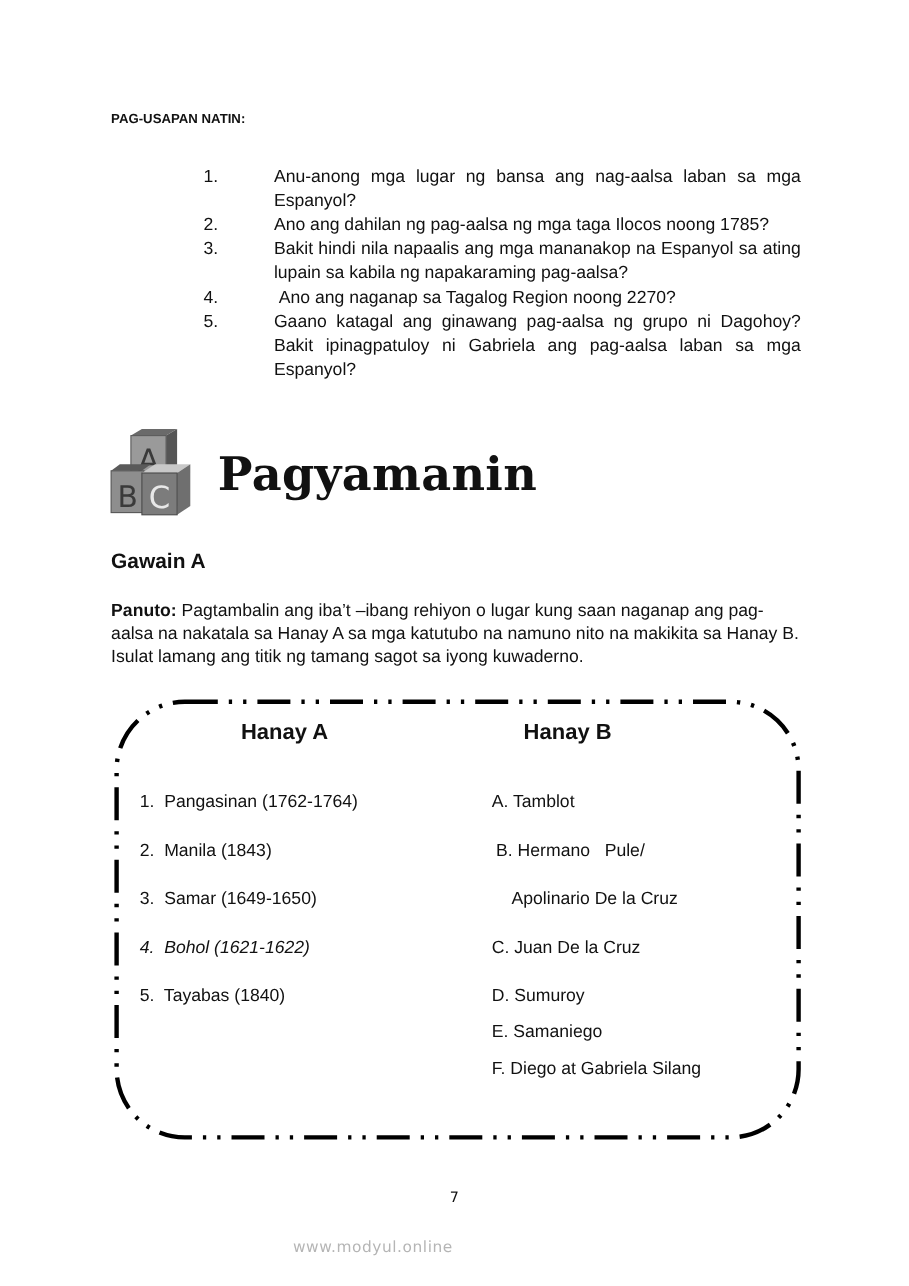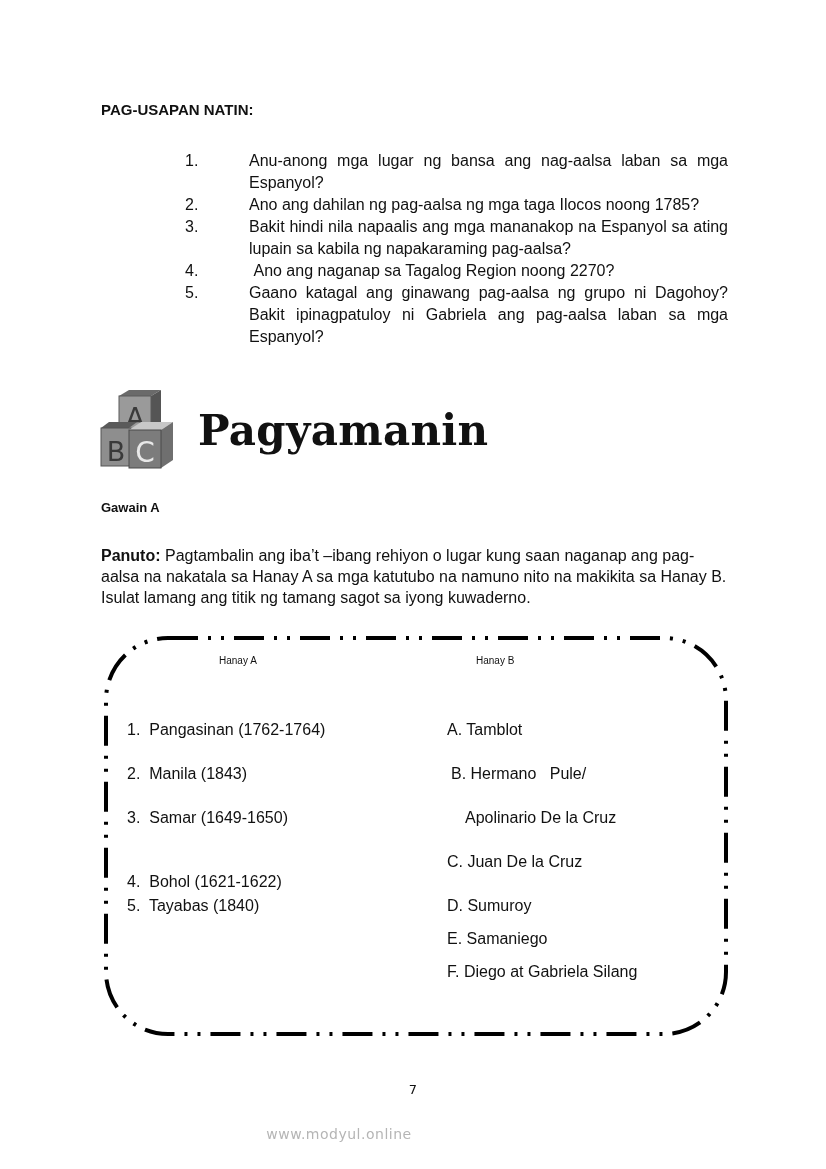--- a/index.html
+++ b/index.html
@@ -1,31 +1,31 @@
 <!DOCTYPE html>
 <html><head>
 <meta charset="utf-8">
 <style>
   html, body { margin: 0; padding: 0; background: #ffffff; }
   body { width: 826px; height: 1169px; position: relative; overflow: hidden;
          font-family: "Liberation Sans", sans-serif; color: #111; }
   .abs { position: absolute; }
-  .section-heading { left: 101px; top: 101px; font-size: 15px; font-weight: bold; }
+  .section-heading { left: 101px; top: 101px; font-size: 12px; font-weight: bold; }
   .q-list { left: 185px; top: 150px; width: 543px; font-size: 16px; line-height: 22px; }
   .q-item { display: flex; margin: 0; }
   .q-num { width: 24px; flex: none; }
   .q-text { flex: 1; text-align: justify; text-align-last: left; margin-left: 40px; }
   .pagyamanin-icon { left: 99px; top: 388px; width: 80px; height: 82px; }
   .pagyamanin-title { left: 198px; top: 396px; font-family: "DejaVu Serif", serif;
                       font-size: 42px; font-weight: bold; letter-spacing: 0.3px; margin-top: 10px; }
-  .gawain-title { left: 101px; top: 500px; font-size: 13px; font-weight: bold; }
+  .gawain-title { left: 101px; top: 500px; font-size: 19px; font-weight: bold; }
   .panuto { left: 101px; top: 545px; width: 630px; font-size: 16px; line-height: 21px; }
   .panuto b { font-weight: bold; }
   .box { left: 100px; top: 630px; width: 632px; height: 412px; }
-  .col-head { font-size: 10px; font-weight: normal; }
+  .col-head { font-size: 20px; font-weight: bold; }
   .col-a-head { left: 219px; top: 655px; }
   .col-b-head { left: 476px; top: 655px; }
   .item { font-size: 16px; white-space: pre; }
   .page-number { left: 0; width: 826px; top: 1082px; text-align: center;
                  font-family: "DejaVu Sans", sans-serif; font-size: 13px; }
   .watermark { left: 0; width: 678px; top: 1126px; text-align: center;
                font-family: "DejaVu Sans", sans-serif; font-size: 14px; color: #b5b5b5; letter-spacing: 0.5px; }
 </style>
 </head>
 <body>
@@ -84,21 +84,21 @@
     <rect x="6" y="8" width="620" height="396" rx="62" ry="62" fill="none" stroke="#000" stroke-width="4" stroke-dasharray="30 10 3 10 3 10" stroke-linecap="butt"></rect>
   </svg>
 </div>
 
 <div class="abs col-head col-a-head">Hanay A</div>
 <div class="abs col-head col-b-head">Hanay B</div>
 
 <div class="abs item" style="left:127px; top:721px;">1.  Pangasinan (1762-1764)</div>
 <div class="abs item" style="left:127px; top:765px;">2.  Manila (1843)</div>
 <div class="abs item" style="left:127px; top:809px;">3.  Samar (1649-1650)</div>
-<div class="abs item" style="left:127px; top:873px;">4.  Bohol (1621-1622)</div>
+<div class="abs item" style="left:127px; top:853px;font-style:italic;">4.  Bohol (1621-1622)</div>
 <div class="abs item" style="left:127px; top:897px;">5.  Tayabas (1840)</div>
 
 <div class="abs item" style="left:447px; top:721px;">A. Tamblot</div>
 <div class="abs item" style="left:451px; top:765px;">B. Hermano   Pule/</div>
 <div class="abs item" style="left:465px; top:809px;">Apolinario De la Cruz</div>
 <div class="abs item" style="left:447px; top:853px;">C. Juan De la Cruz</div>
 <div class="abs item" style="left:447px; top:897px;">D. Sumuroy</div>
 <div class="abs item" style="left:447px; top:930px;">E. Samaniego</div>
 <div class="abs item" style="left:447px; top:963px;">F. Diego at Gabriela Silang</div>
 

